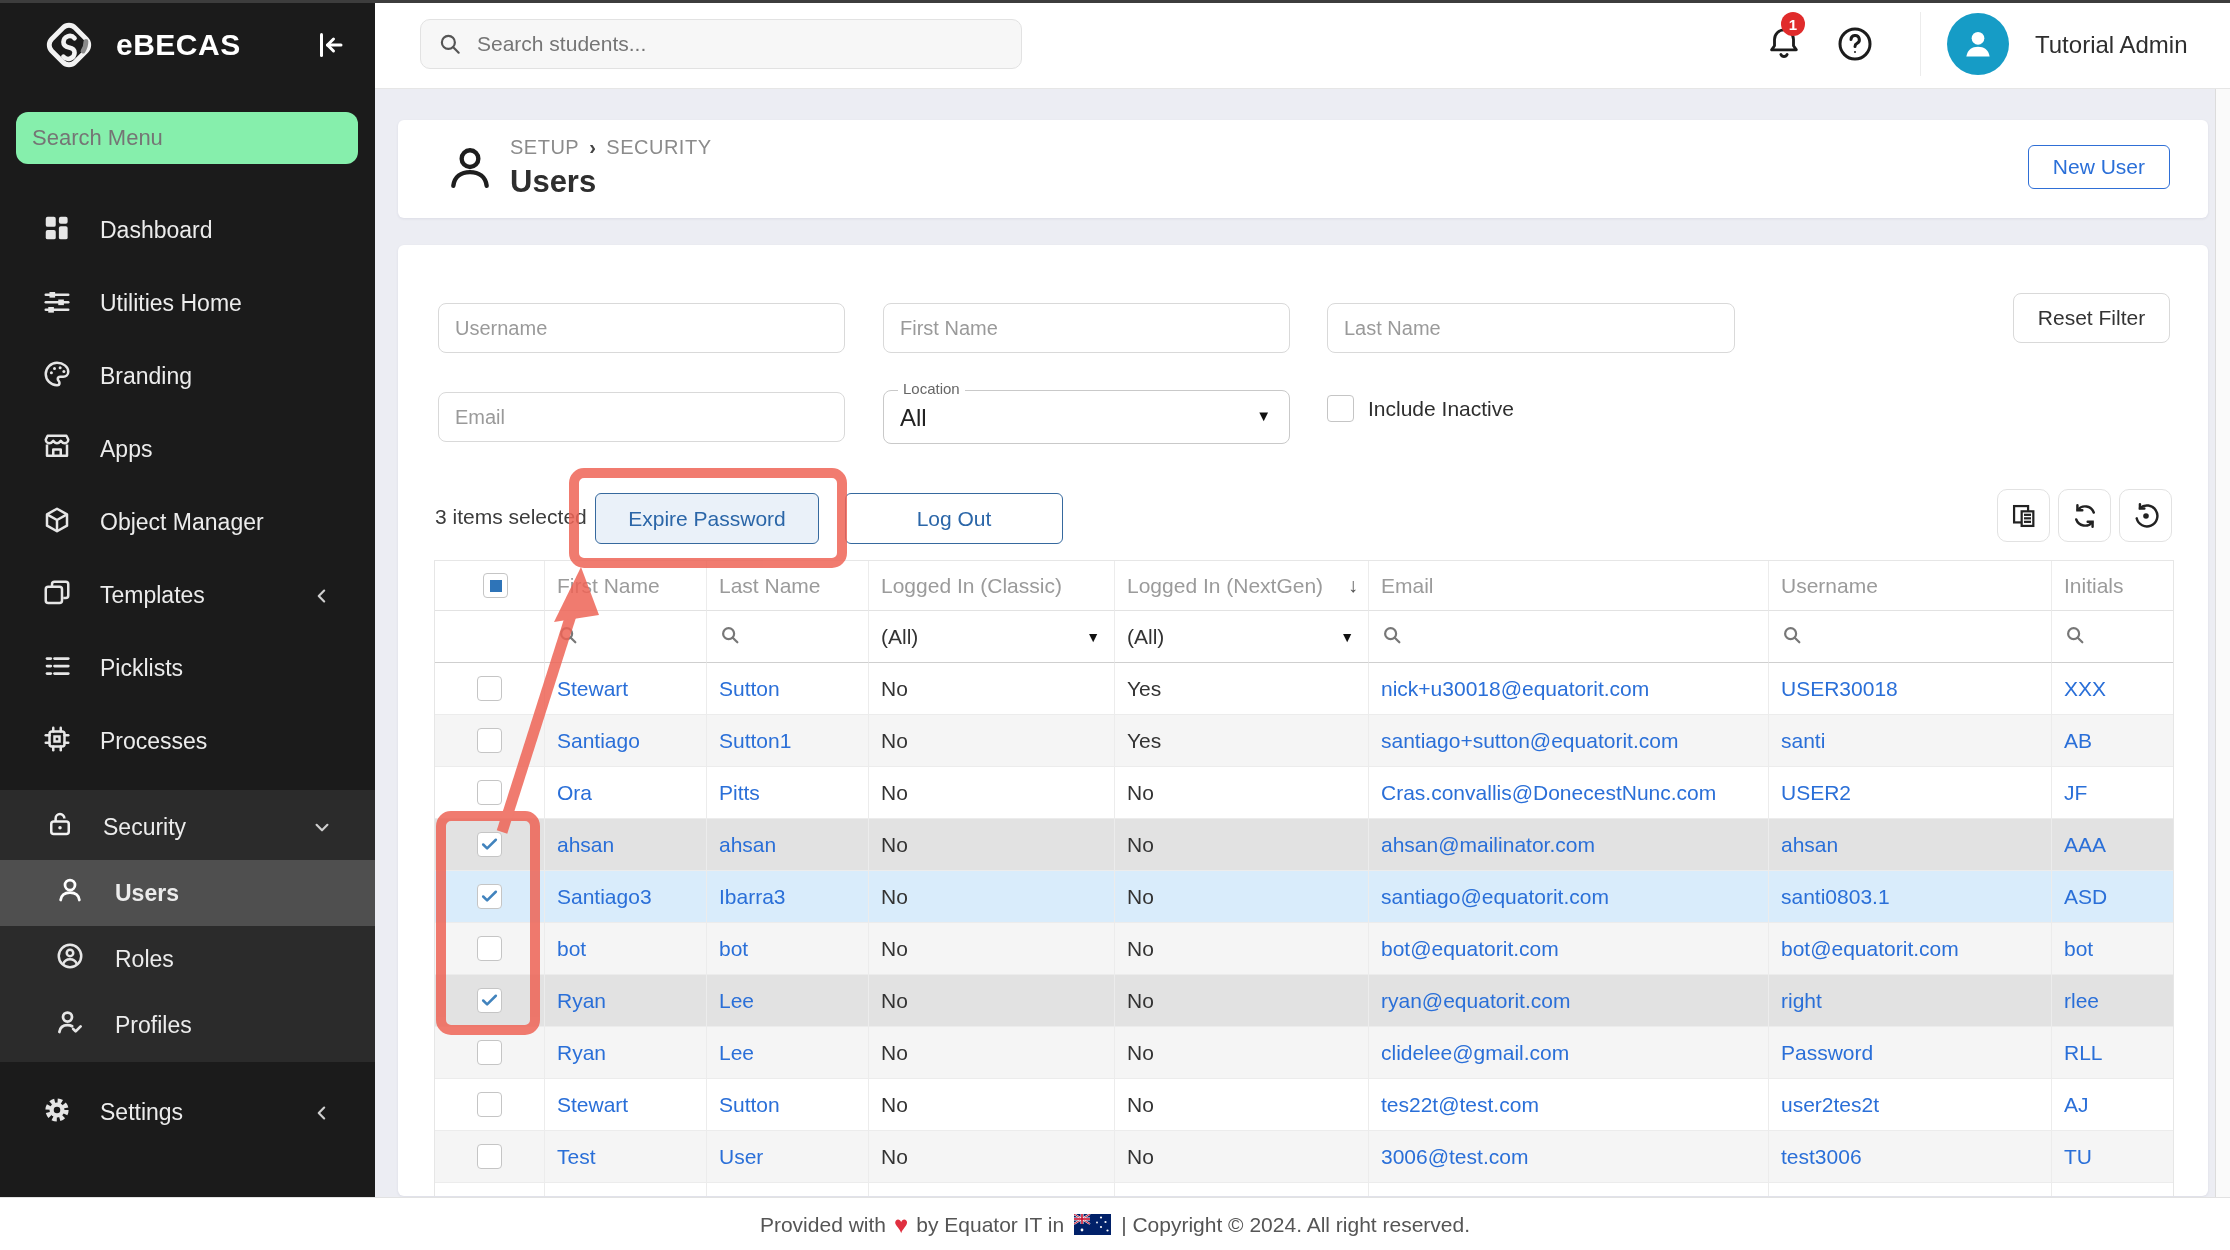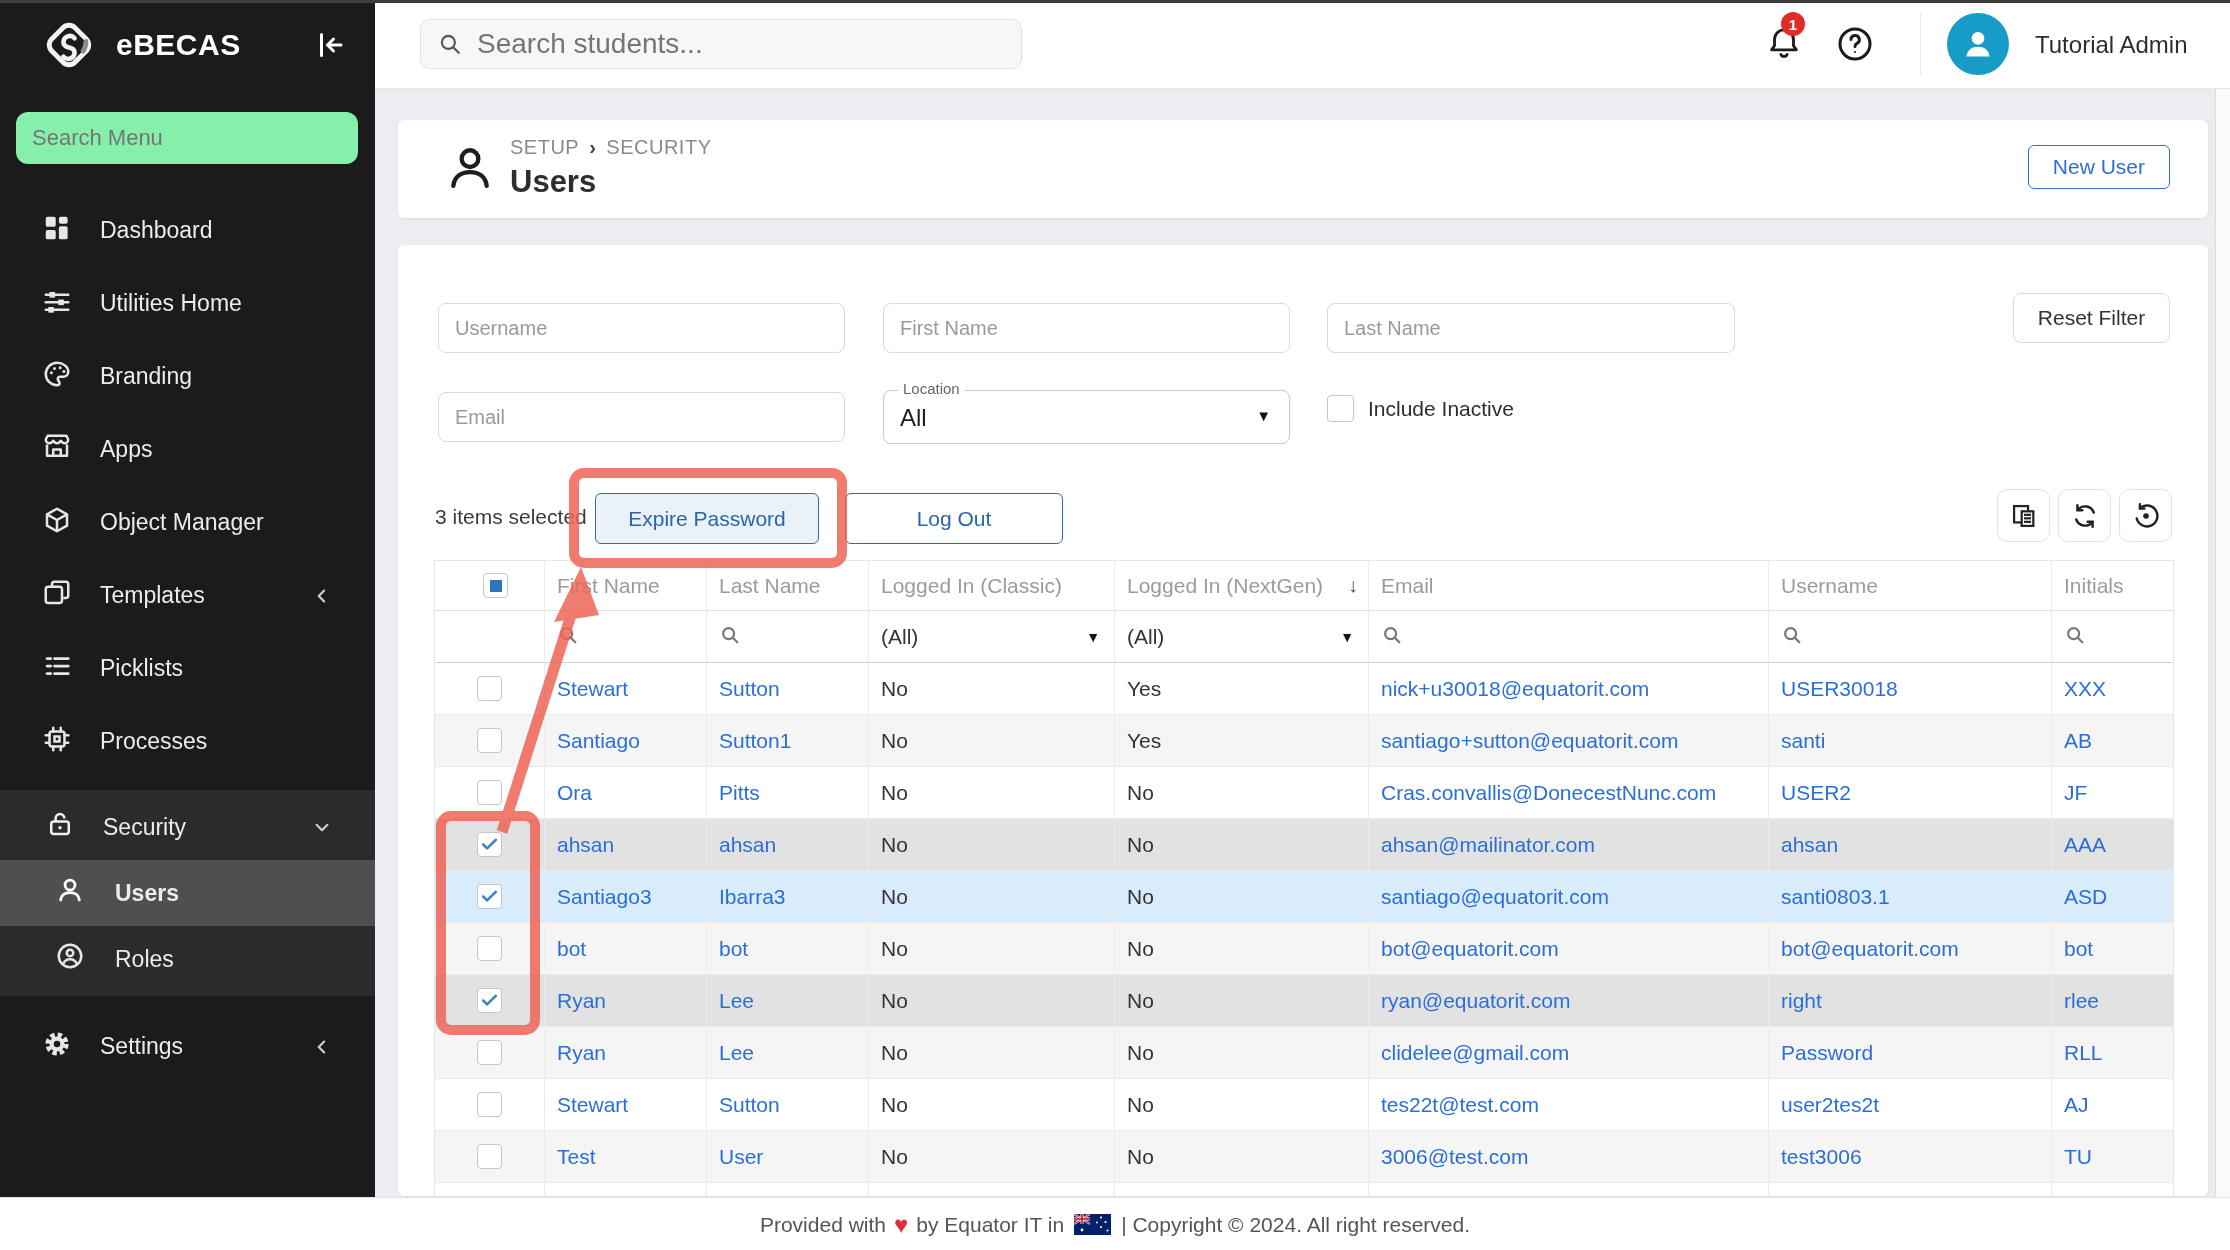--- a/index.html
+++ b/index.html
@@ -24,21 +24,21 @@
        font-size:23px;cursor:pointer;}
   .sb-sub .lbl{margin-left:30px;}
   .sb-sub.active{background:#4f4f4f;font-weight:bold;}
   .settings-row{margin-top:14px;}
 
   
   .topbar{position:absolute;left:375px;top:0;width:1855px;height:88px;background:#fff;
        border-bottom:1px solid #e6e6e6;z-index:10;}
   .t-search{position:absolute;left:45px;top:19px;width:600px;height:48px;background:#f7f7f7;
        border:1px solid #e2e2e2;border-radius:10px;display:flex;align-items:center;}
-  .t-search input{border:none;background:transparent;outline:none;font-size:28px;color:#7f1d1d;
+  .t-search input{border:none;background:transparent;outline:none;font-size:21px;color:#7f1d1d;
        font-family:inherit;margin-left:12px;width:520px;}
   .bell-wrap{position:absolute;left:1390px;top:22px;cursor:pointer;}
   .badge{position:absolute;left:16px;top:-10px;min-width:24px;height:24px;border-radius:12px;
        background:#e02b2b;color:#fff;font-size:15px;font-weight:bold;display:flex;
        align-items:center;justify-content:center;}
   .help-wrap{position:absolute;left:1460px;top:24px;cursor:pointer;}
   .tb-sep{position:absolute;left:1545px;top:12px;width:1px;height:64px;background:#ececec;}
   .avatar{position:absolute;left:1572px;top:13px;width:62px;height:62px;border-radius:50%;
        background:#169cc6;display:flex;align-items:center;justify-content:center;cursor:pointer;}
   .uname{position:absolute;left:1660px;top:31px;font-size:24px;color:#2e2e2e;}
@@ -250,20 +250,28 @@
       <span class="lbl">Users</span>
     </div>
     <div class="sb-sub">
       <span><svg width="30" height="30" viewBox="0 0 24 24" fill="none" stroke="#e6e6e6" stroke-width="2">
         <circle cx="12" cy="12" r="9"></circle>
             <circle cx="12" cy="9.5" r="2.6"></circle>
             <path d="M6.5 18.5c1-2.8 3-4 5.5-4s4.5 1.2 5.5 4"></path>
           </svg></span>
       <span class="lbl">Roles</span>
     </div>
+    <div class="sb-sub">
+      <span><svg width="30" height="30" viewBox="0 0 24 24" fill="none" stroke="#e6e6e6" stroke-width="2.2" stroke-linecap="round" stroke-linejoin="round">
+        <circle cx="10" cy="8" r="3.6"></circle>
+            <path d="M3.5 20c.5-3.6 3-5.5 6.5-5.5 1.4 0 2.7.3 3.7.9"></path>
+            <polyline points="14.5 17.5 16.5 19.5 20.5 15.5"></polyline>
+          </svg></span>
+      <span class="lbl">Profiles</span>
+    </div>
   </div>
 
   <div class="sb-item settings-row">
     <span><svg width="30" height="30" viewBox="0 0 24 24" fill="none">
       <circle cx="12" cy="12" r="7.2" stroke="#e6e6e6" stroke-width="4.2" stroke-dasharray="3.4 2.3"></circle>
       <circle cx="12" cy="12" r="6" fill="#e6e6e6"></circle>
           <circle cx="12" cy="12" r="2.6" fill="#1b1b1b"></circle>
         </svg></span>
     <span class="lbl">Settings</span>
     <span class="chev">

